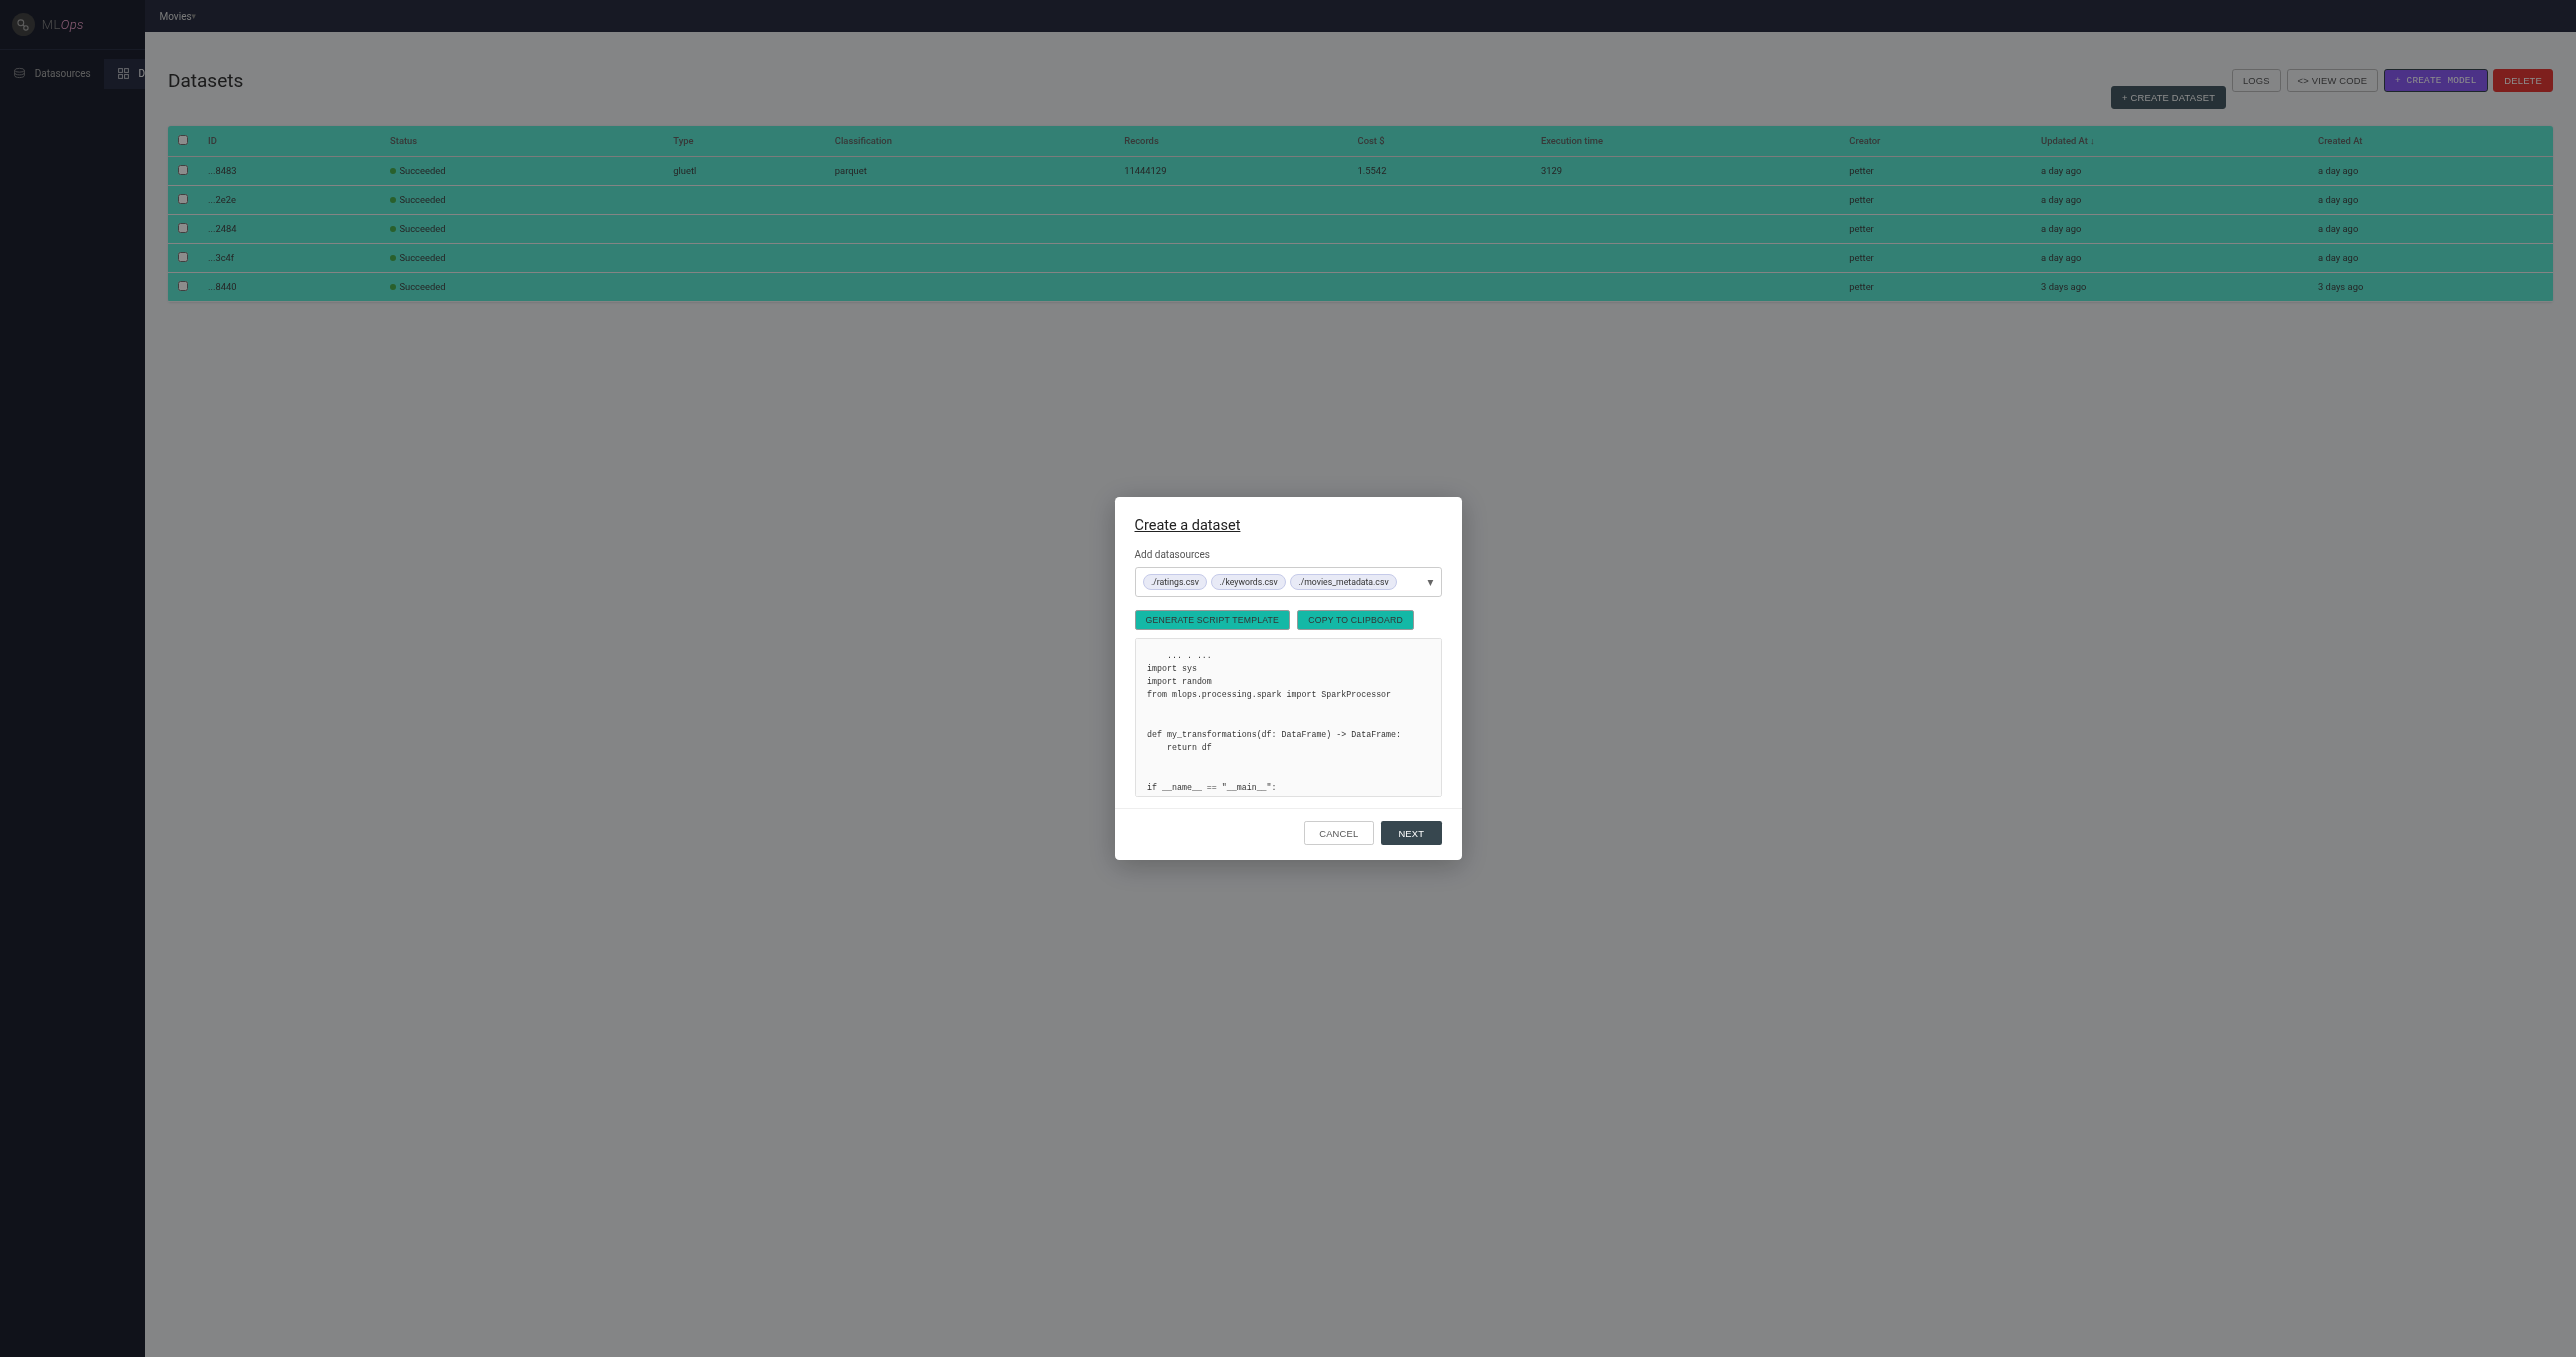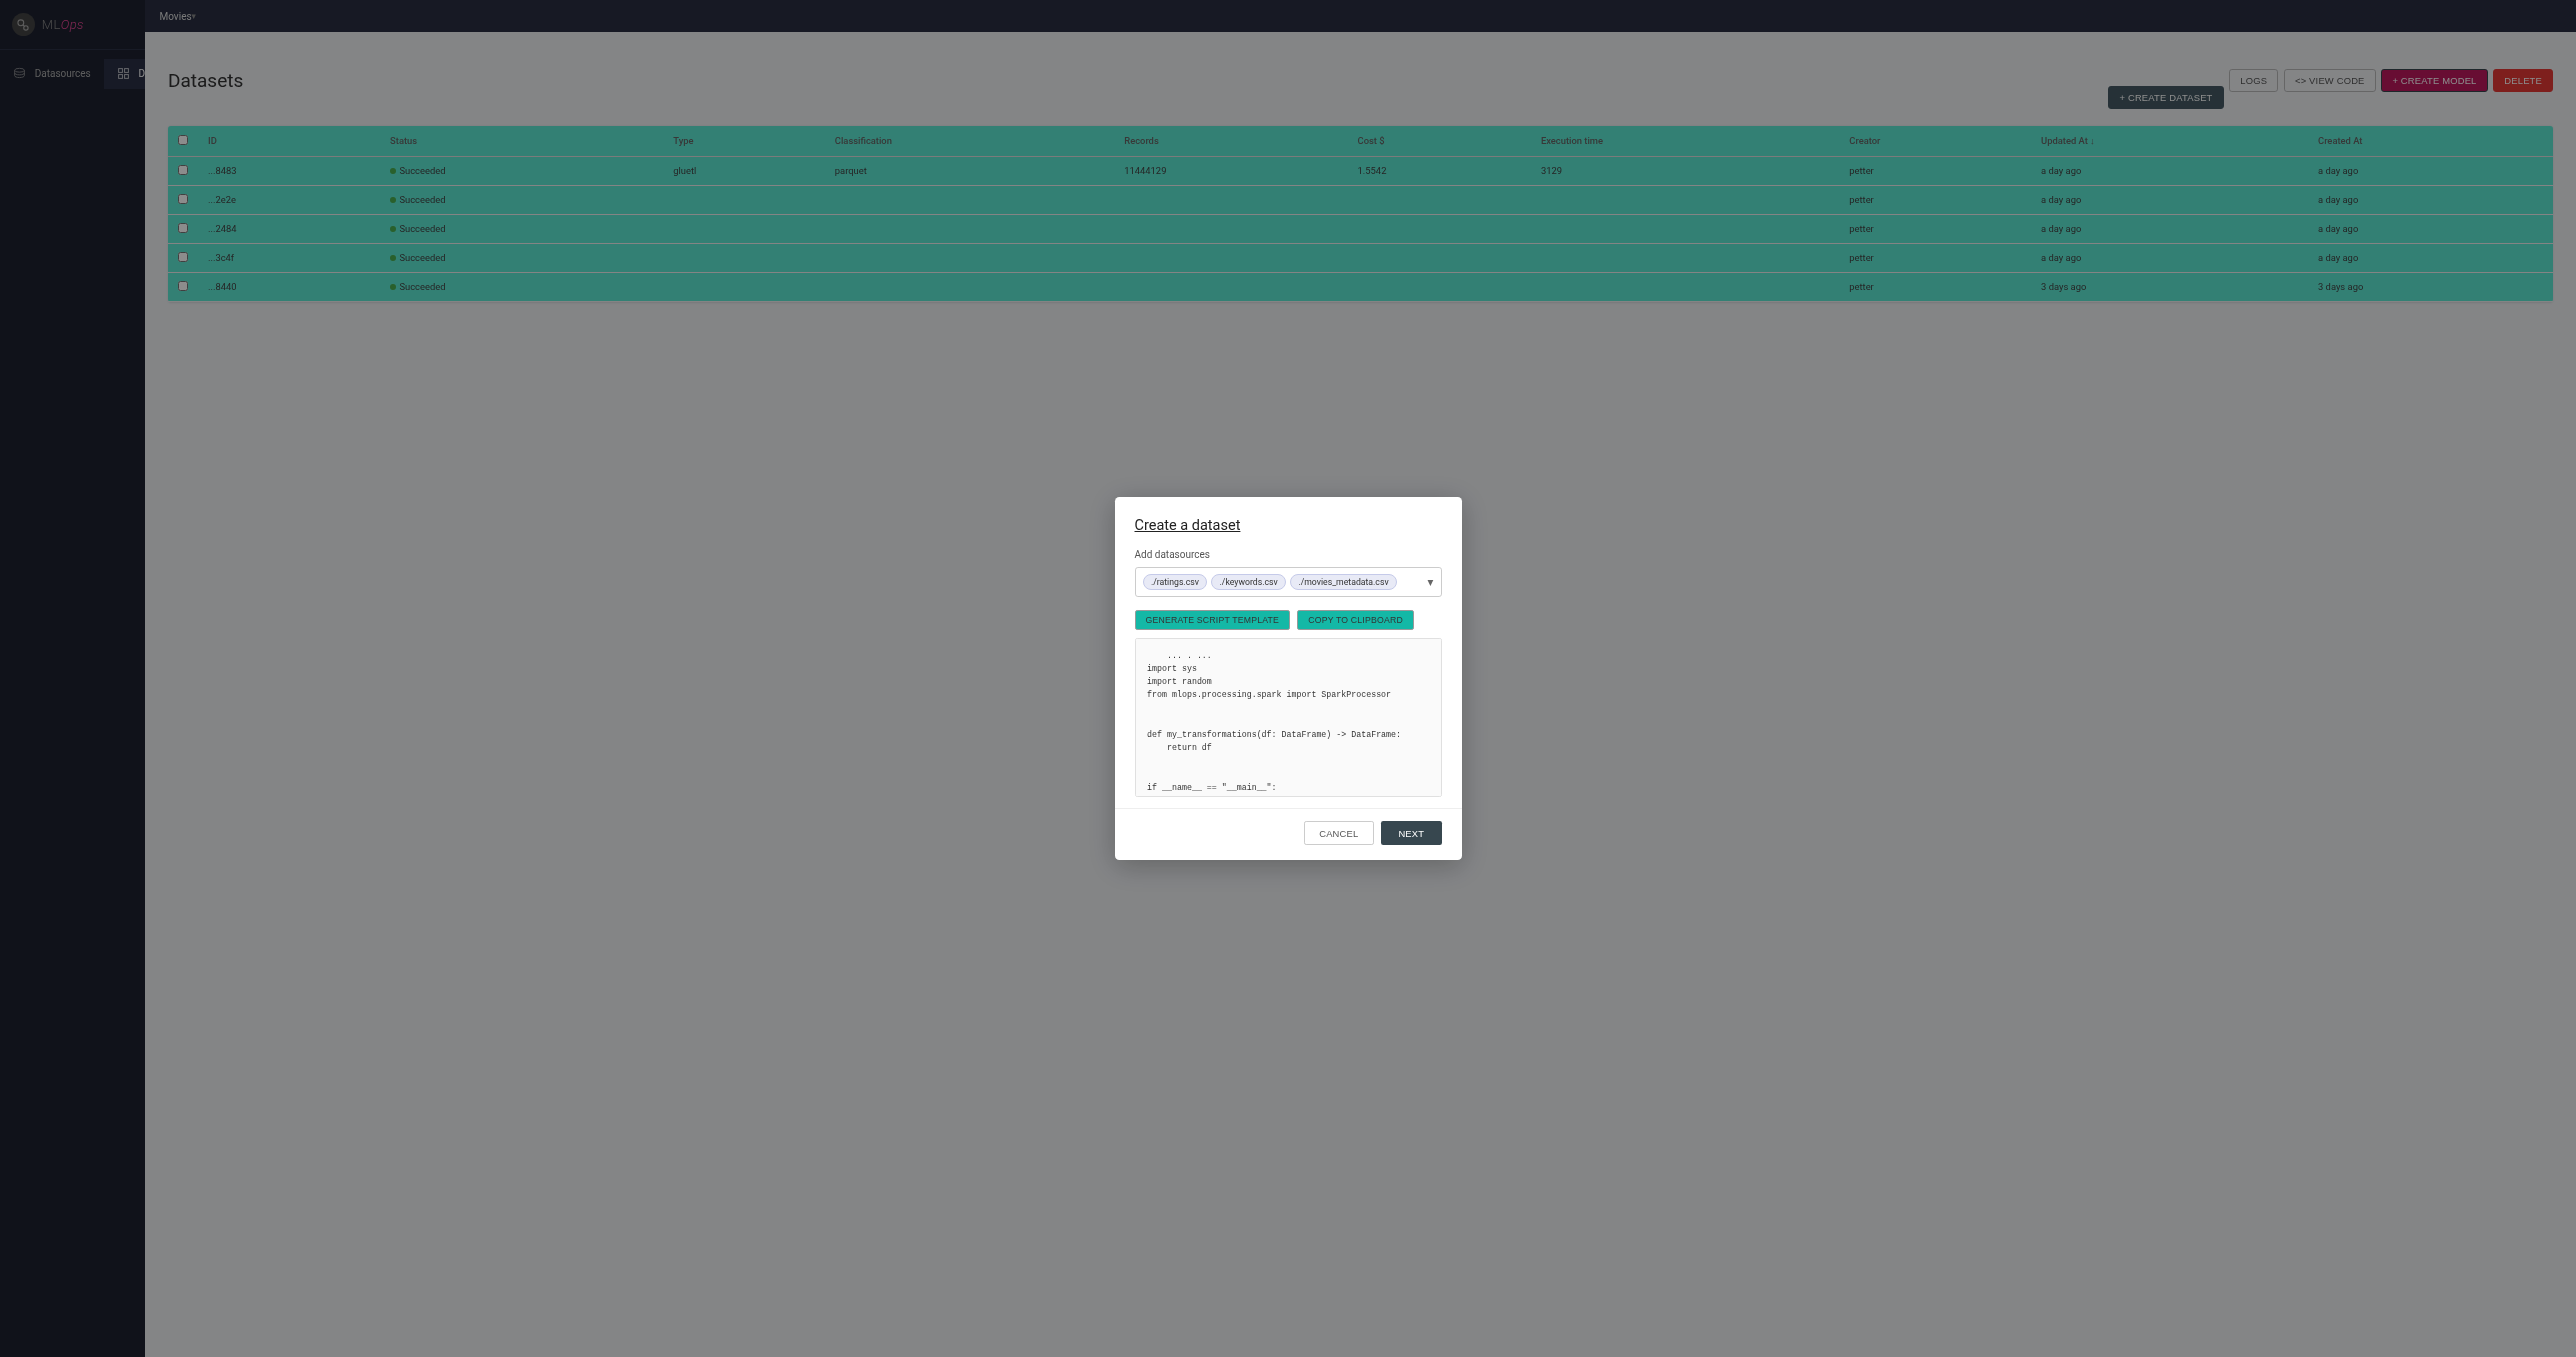--- a/index.html
+++ b/index.html
@@ -63,21 +63,21 @@
 
     .btn {
       display: flex; align-items: center; gap: 4.3px;
       padding: 5px 10px; border-radius: 2.9px; font-size: 9.4px;
       cursor: pointer; border: 0.7px solid transparent; font-weight: 500;
       text-transform: uppercase; letter-spacing: 0.2px;
     }
     .btn-primary { background: #455a64; color: #fff; border-color: #455a64; margin-top: 34px; }
     .btn-outline { background: transparent; color: #555; border-color: #bbb; }
     .btn-danger { background: #e53935; color: #fff; border-color: #e53935; }
-    .btn-dark { background: #be185d; color: #fff; border-color: #37474f; }
+    .btn-dark { background: #8b5cf6; color: #fff; border-color: #37474f; font-family: Liberation Mono, monospace; }
 
     
     .table-container { background: #5eead4; border-radius: 2.9px; box-shadow: 0 0.7px 2.2px rgba(0,0,0,0.1); }
     table { width: 100%; border-collapse: collapse; font-size: 9.4px; }
     thead tr { border-bottom: 0.7px solid #e0e0e0; }
     thead th { padding: 8.7px 10px; text-align: left; color: #666; font-weight: 500; font-size: 9.4px; }
     tbody tr { border-bottom: 0.7px solid #f0f0f0; }
     tbody td { padding: 8px 10px; color: #444; font-size: 9.4px; }
     .status-badge { display: inline-flex; align-items: center; gap: 3.6px; font-size: 9.4px; }
     .status-dot { width: 5.8px; height: 5.8px; border-radius: 50%; background: #4caf50; }
@@ -147,21 +147,21 @@
 <div class="sidebar">
   <div class="sidebar-logo">
     <div class="logo-icon">
       <svg width="16" height="16" viewBox="0 0 22 22" fill="none">
         <circle cx="8" cy="8" r="4" stroke="#aaa" stroke-width="1.5" fill="none"></circle>
         <circle cx="15" cy="15" r="3" stroke="#aaa" stroke-width="1.5" fill="none"></circle>
         <line x1="11" y1="11" x2="13" y2="13" stroke="#aaa" stroke-width="1.5"></line>
       </svg>
     </div>
     <span class="logo-text">
-      <span>ML</span><span style="color:#ec4899;font-weight:300;font-style:italic;">Ops</span>
+      <span>ML</span><span style="color:#f9a8d4;font-weight:300;font-style:italic;">Ops</span>
     </span>
   </div>
   <nav class="sidebar-nav">
     <div class="sidebar-item">
       <svg class="nav-icon" viewBox="0 0 24 24" fill="currentColor">
           <ellipse cx="12" cy="6" rx="9" ry="3.5" fill="none" stroke="currentColor" stroke-width="1.8"></ellipse>
           <path d="M3 6v5c0 1.93 4.03 3.5 9 3.5s9-1.57 9-3.5V6" fill="none" stroke="currentColor" stroke-width="1.8"></path>
           <path d="M3 11v5c0 1.93 4.03 3.5 9 3.5s9-1.57 9-3.5v-5" fill="none" stroke="currentColor" stroke-width="1.8"></path>
         </svg>
       <span>Datasources</span>

